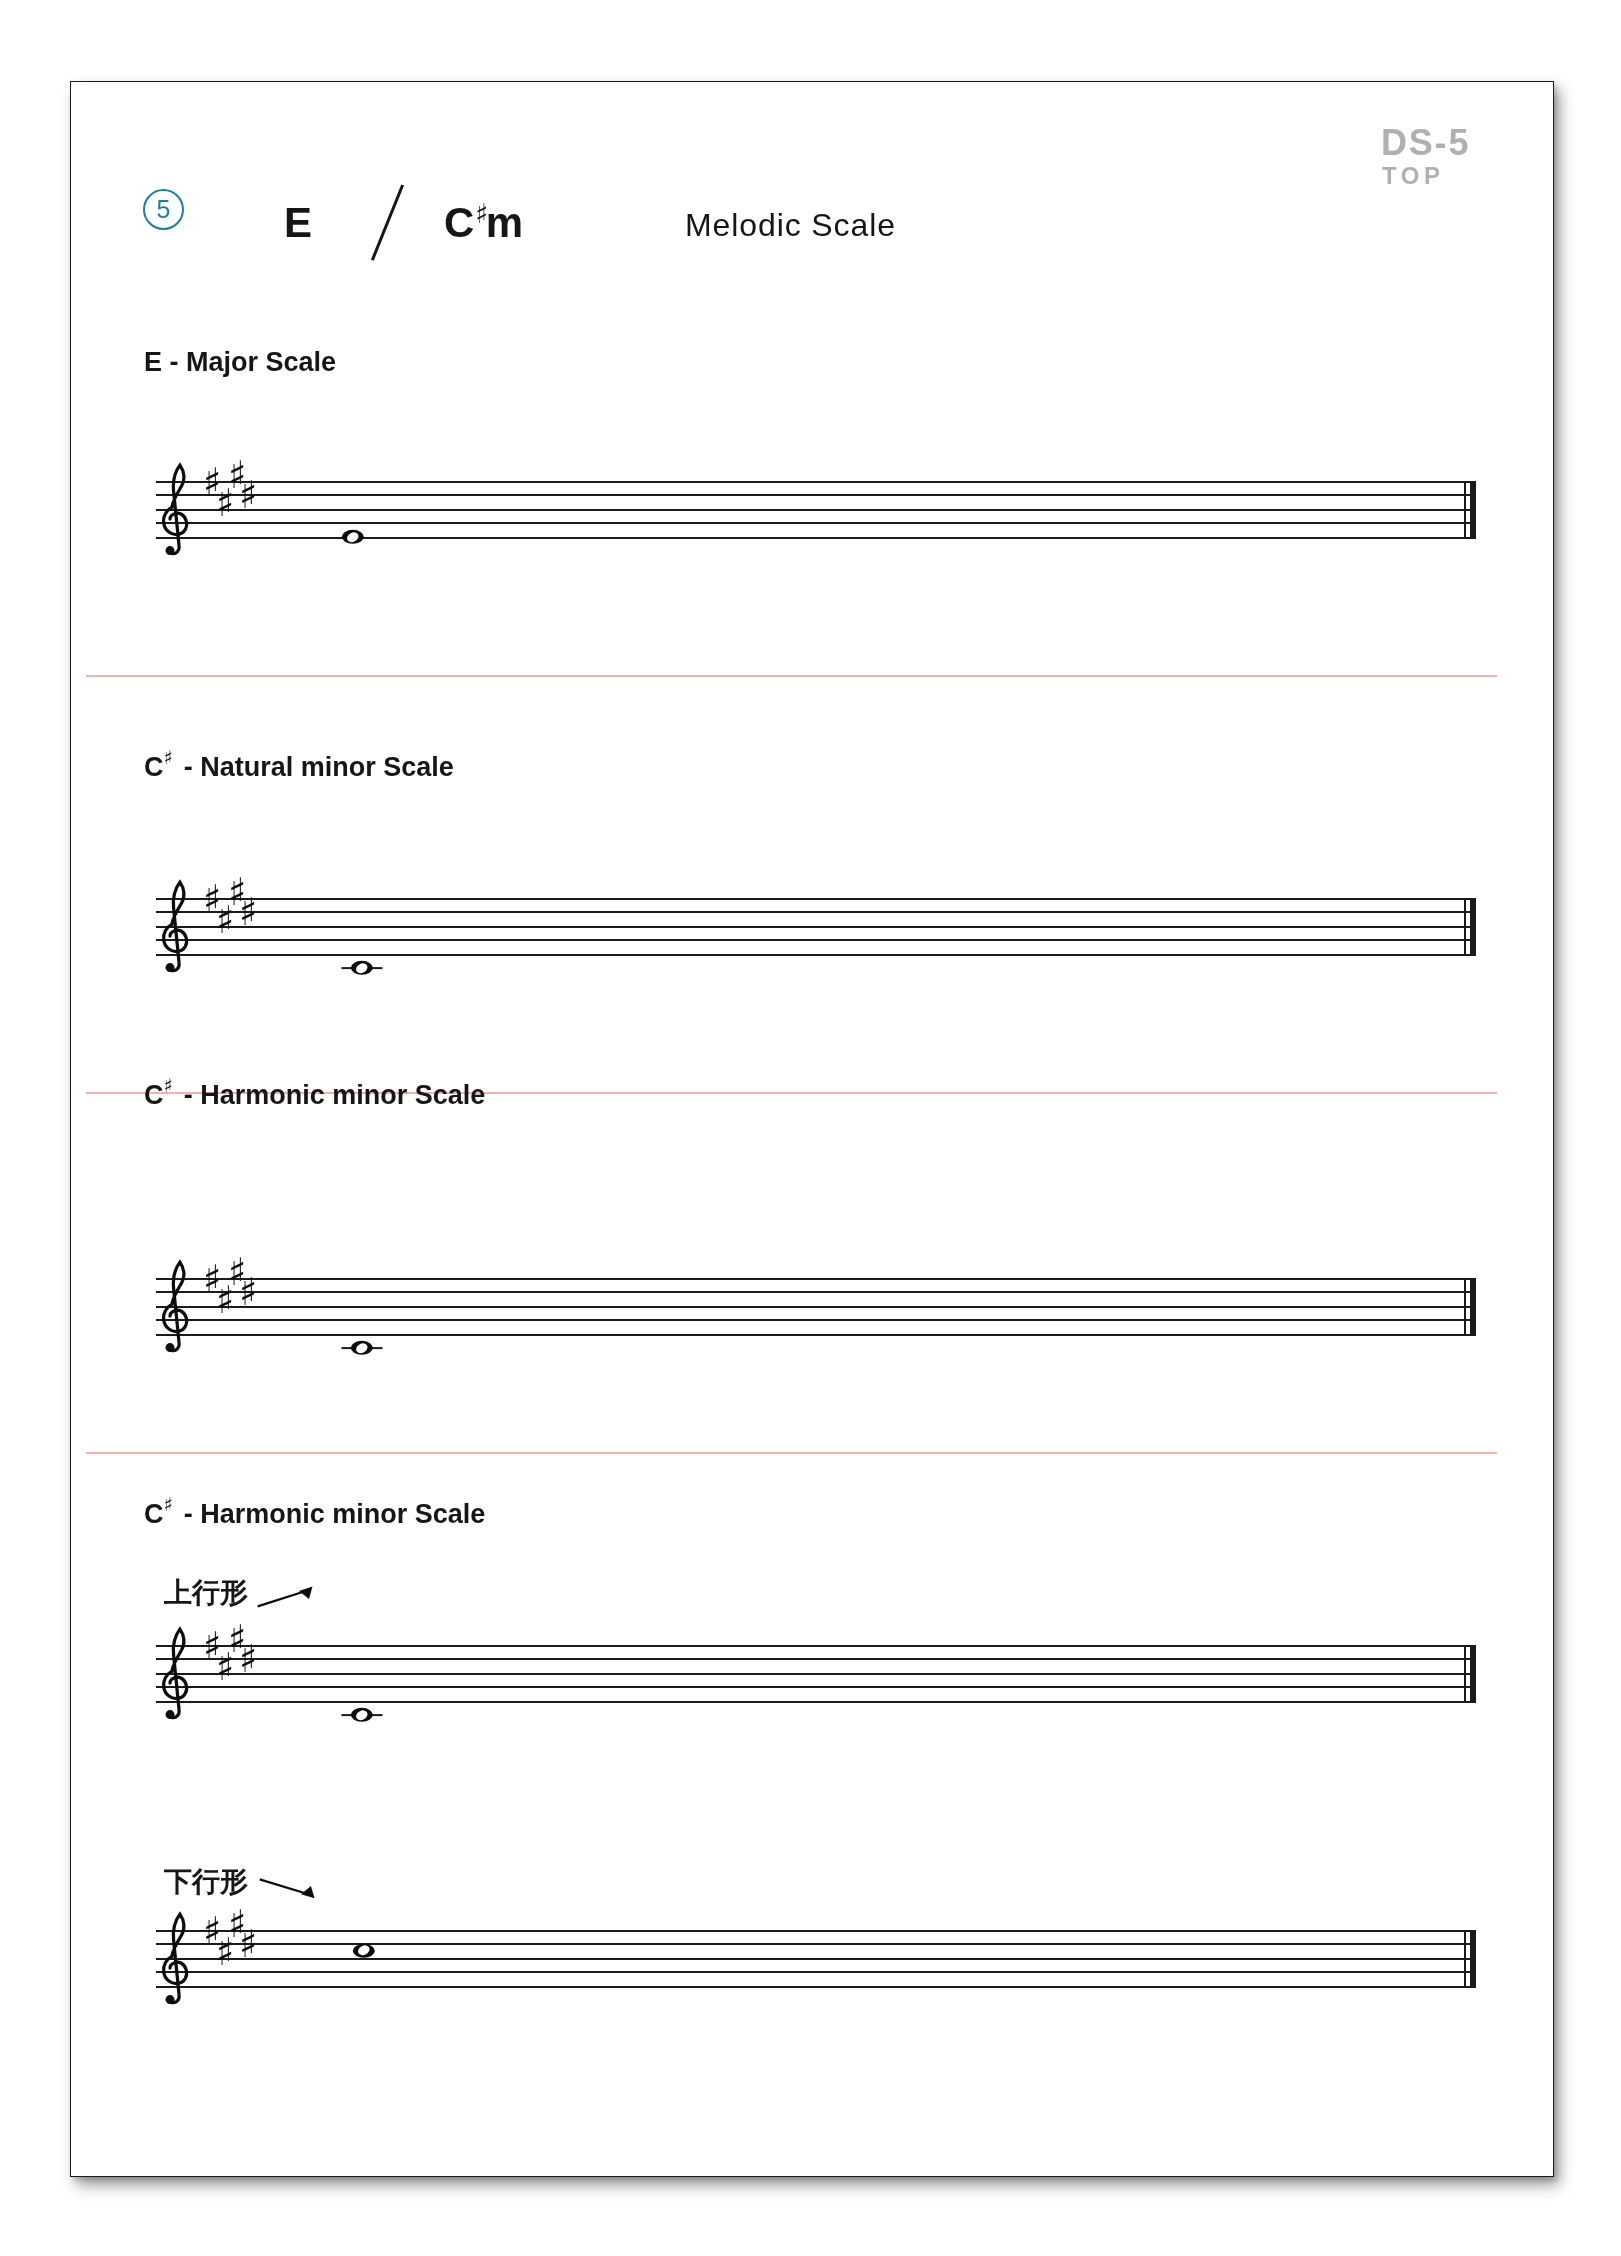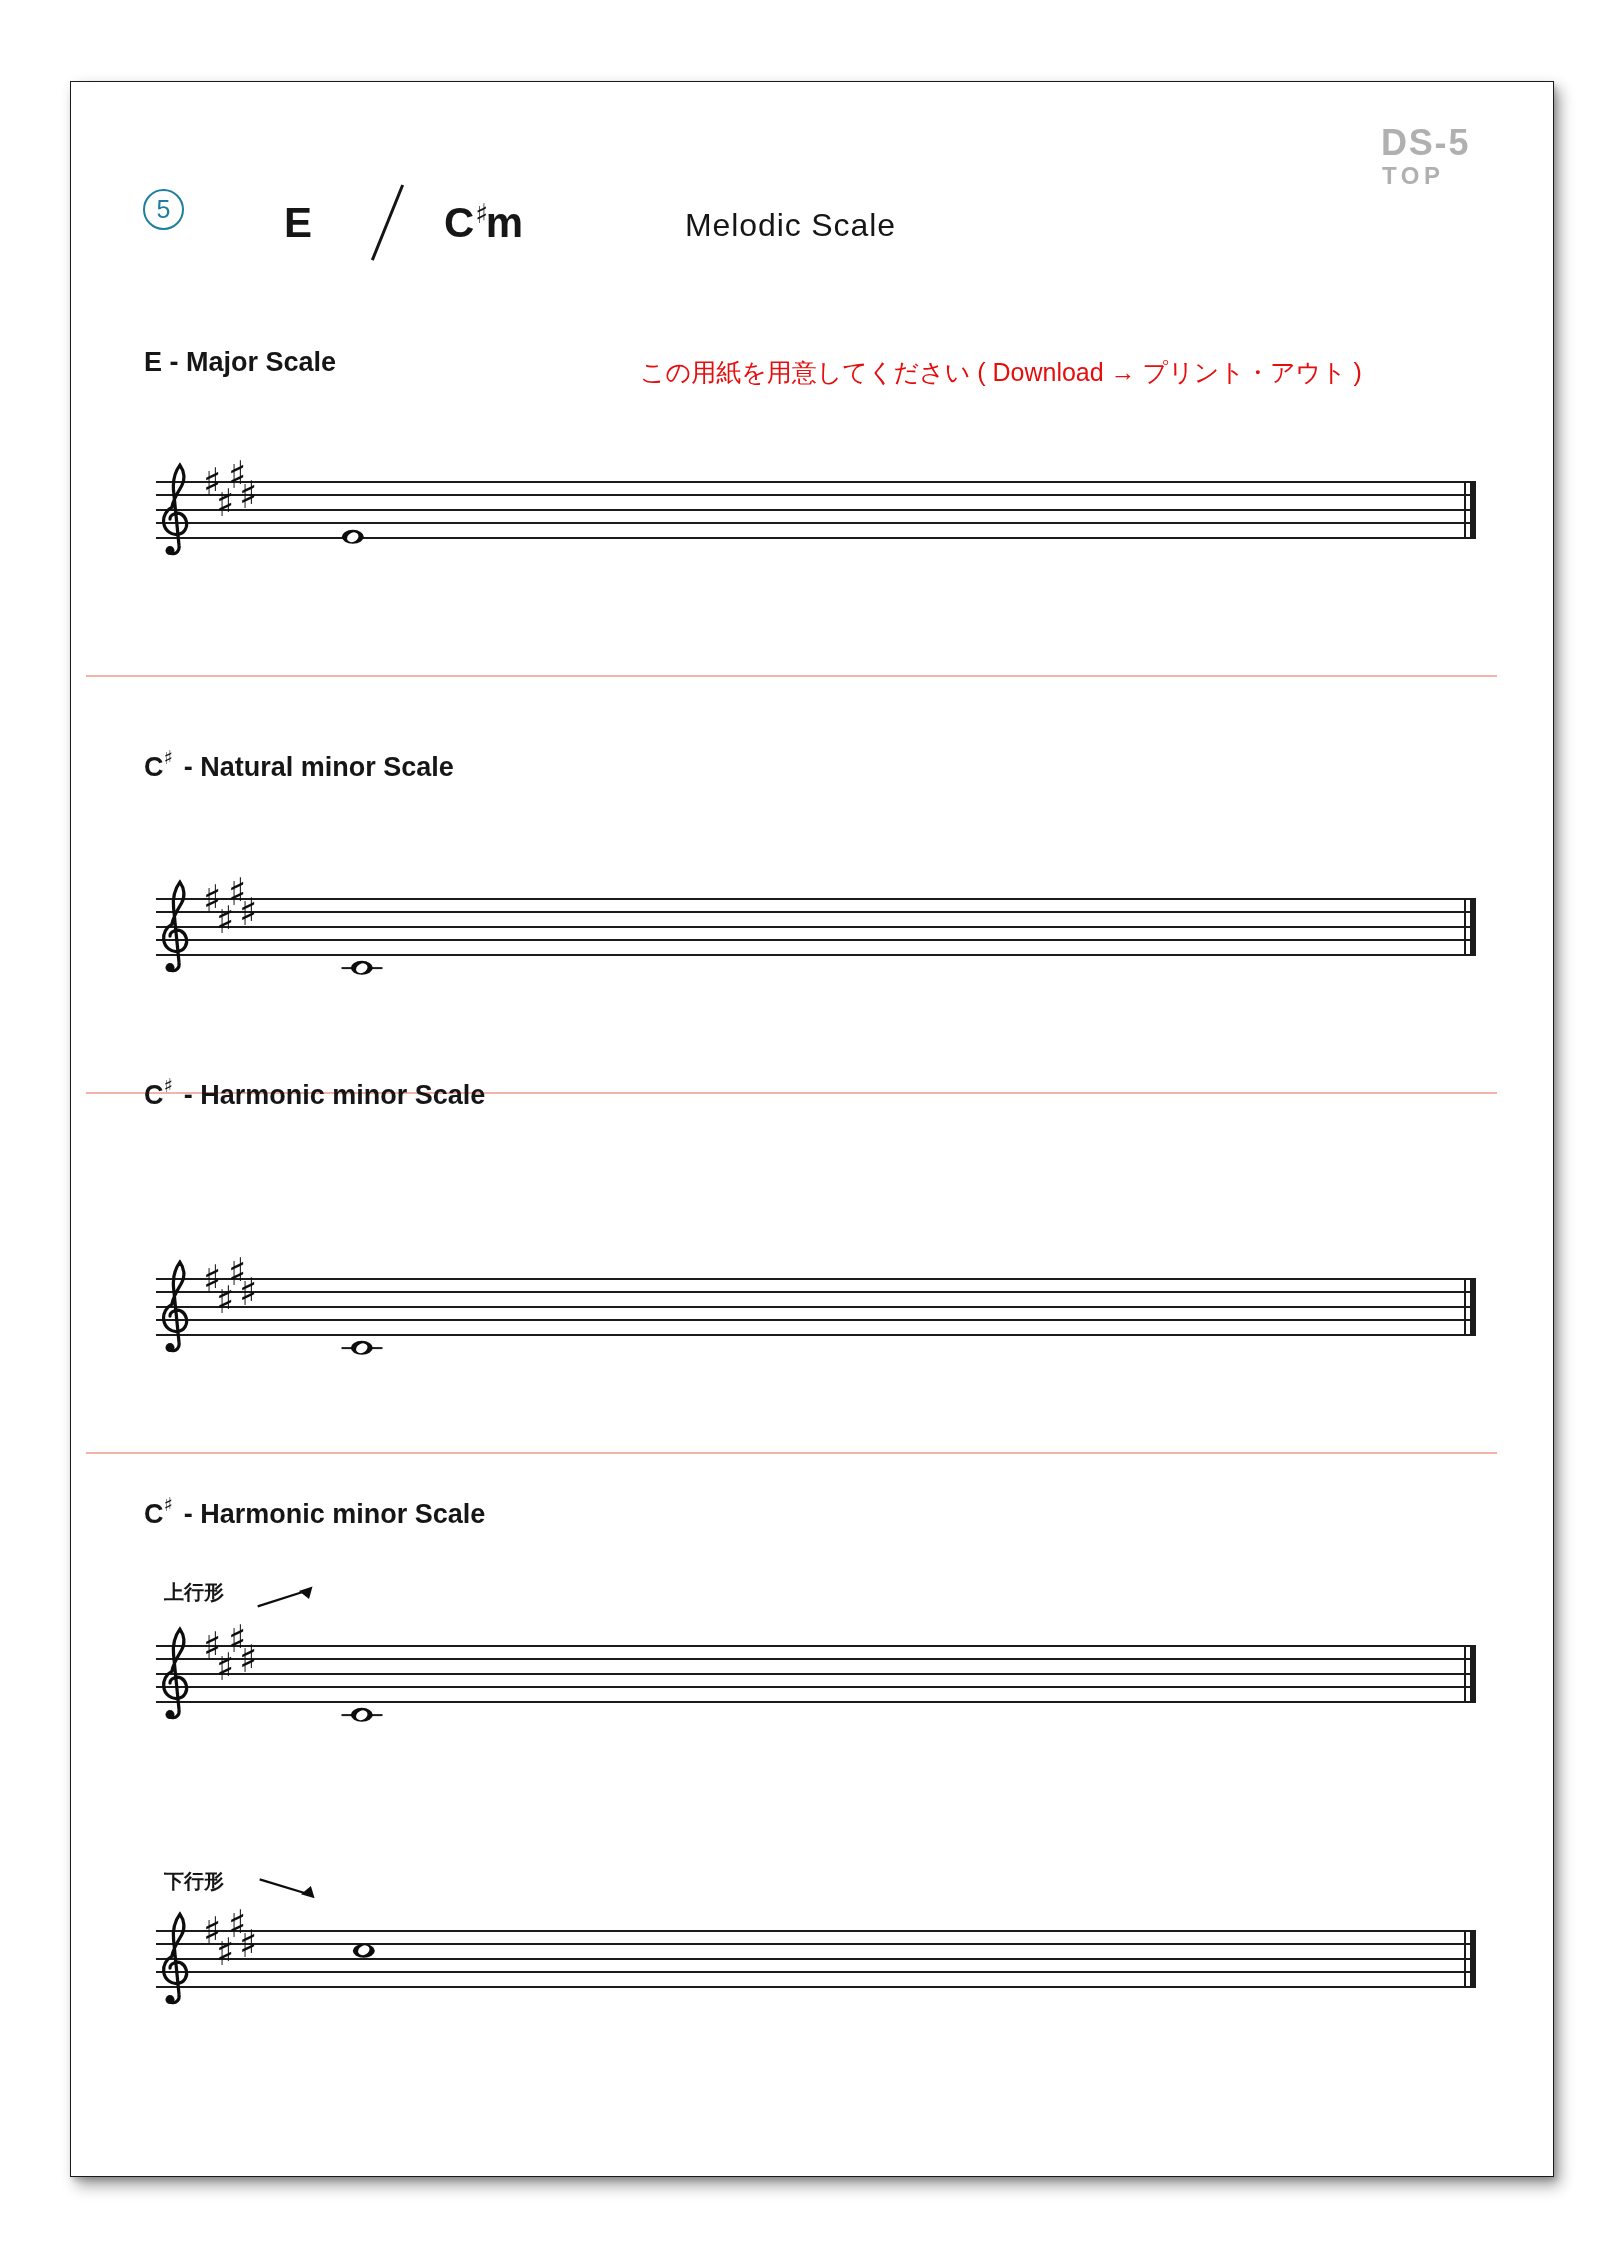--- a/index.html
+++ b/index.html
@@ -34,42 +34,41 @@
   .bar-thin{position:absolute;right:9.9px;top:0;width:1.8px;height:57px;background:#1b1b1b;}
   .bar-thick{position:absolute;right:0;top:0;width:6.3px;height:57px;background:#1b1b1b;}
   .clef{position:absolute;left:4.5px;top:-20.6px;width:36px;height:102px;}
   .ks{position:absolute;font-family:"DejaVu Sans",sans-serif;font-size:38px;line-height:38px;width:21.5px;text-align:center;
       transform:translate(-50%,-50%);color:#0d0d0d;}
   .ks1{left:56px;top:0.9px;}  .ks2{left:69px;top:21.5px;}  .ks3{left:81px;top:-6.3px;}  .ks4{left:92px;top:14.3px;}
   .note{position:absolute;width:22.4px;height:14.3px;background:#0d0d0d;border-radius:50%;transform:translate(-50%,-50%);}
   .note .hole{position:absolute;left:5.4px;top:2.7px;width:11.6px;height:9px;background:#ffffff;border-radius:50%;transform:rotate(-28deg);}
   .ledger{position:absolute;width:41px;height:1.8px;background:#1b1b1b;transform:translate(-50%,-50%);}
 
-  .jp-label{left:93px;font-size:20px;font-weight:700;line-height:29px;}
+  .jp-label{left:93px;font-size:28px;font-weight:700;line-height:29px;}
   .arrow-svg{position:absolute;}
 </style>
 </head>
 <body>
 
 <div class="page">
 
   <div class="abs code">DS-5</div>
   <div class="abs code-sub">TOP</div>
 
   <div class="abs circle-num">
     <span>5</span>
   </div>
   <div class="abs t-major">E</div>
   <div class="abs t-slash"></div>
   <div class="abs t-minor">
     <span>C</span><span class="sup">♯</span><span>m</span>
   </div>
   <div class="abs subtitle">Melodic Scale</div>
 
-  <div class="abs red-note" style="top:278px;">この用紙を用意してください ( Download → プリント・アウト )</div>
 
   <div class="abs sec-label" style="top:265px;">E - Major Scale</div>
 
   <div class="staff" style="top:399px;">
     <div class="sline" style="top:0;"></div>
     <div class="sline" style="top:13.4px;"></div>
     <div class="sline" style="top:28px;"></div>
     <div class="sline" style="top:41px;"></div>
     <div class="sline" style="top:56px;"></div>
     <div class="bar-thin"></div>

